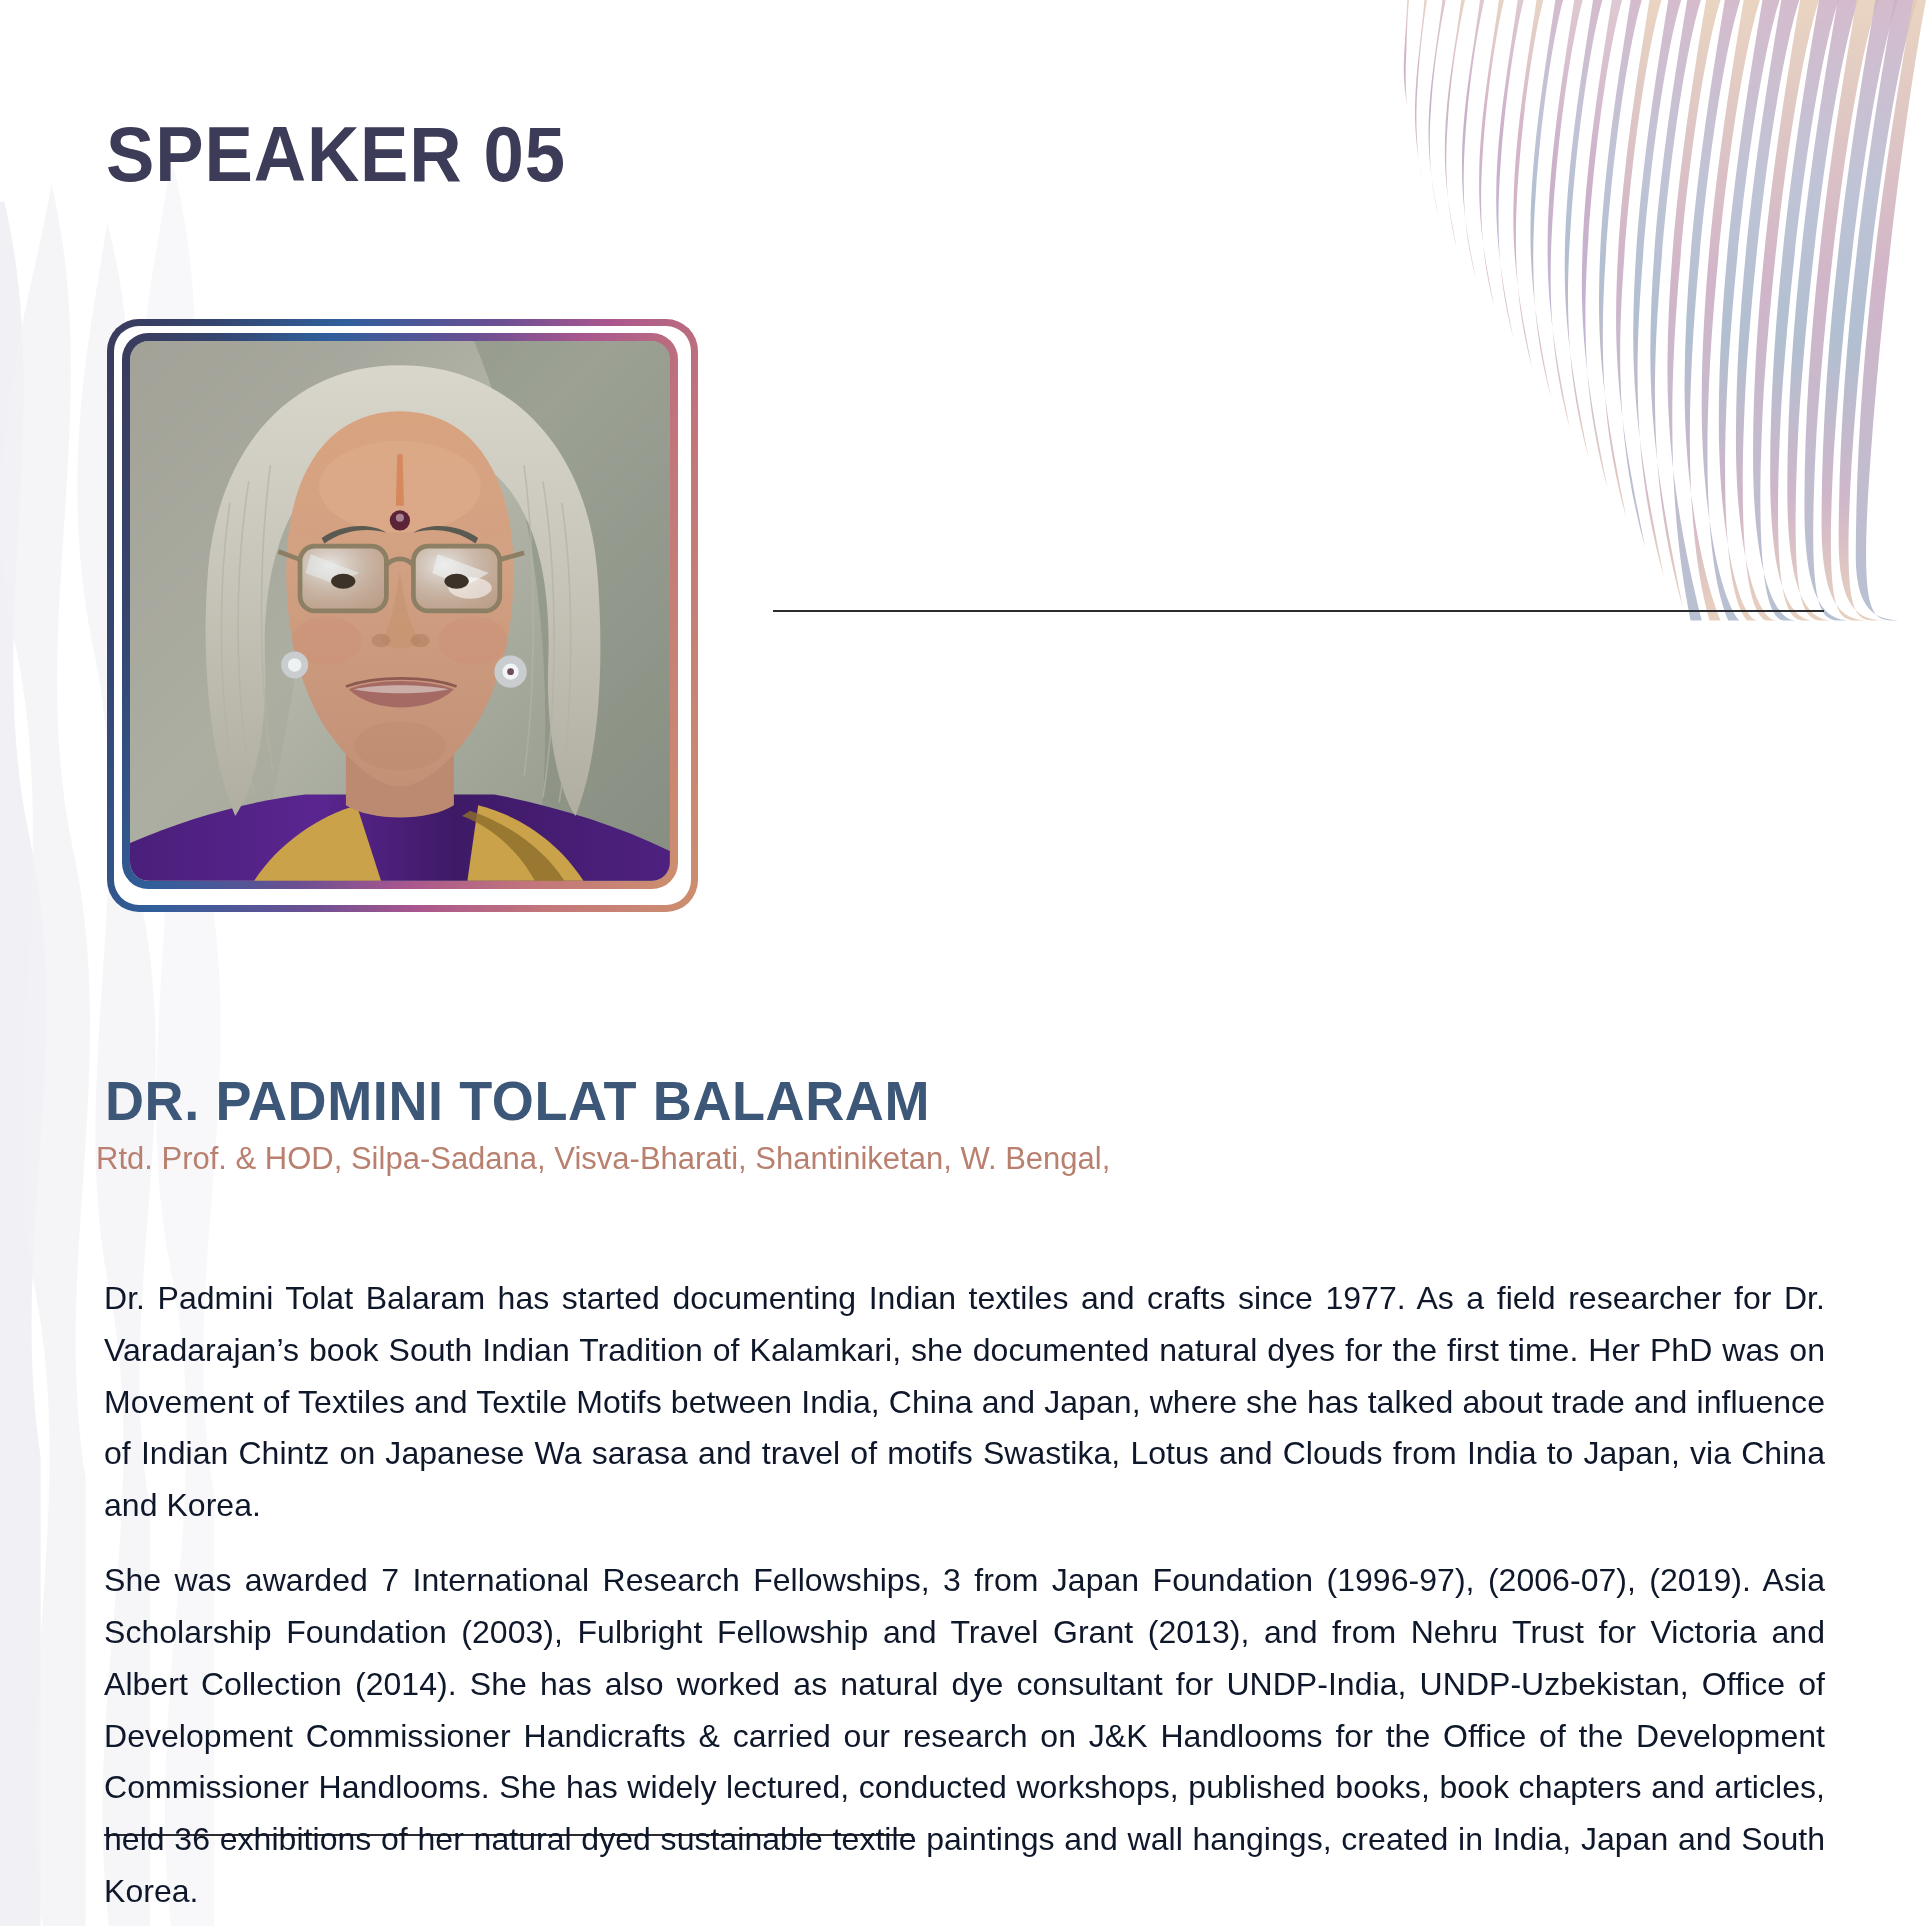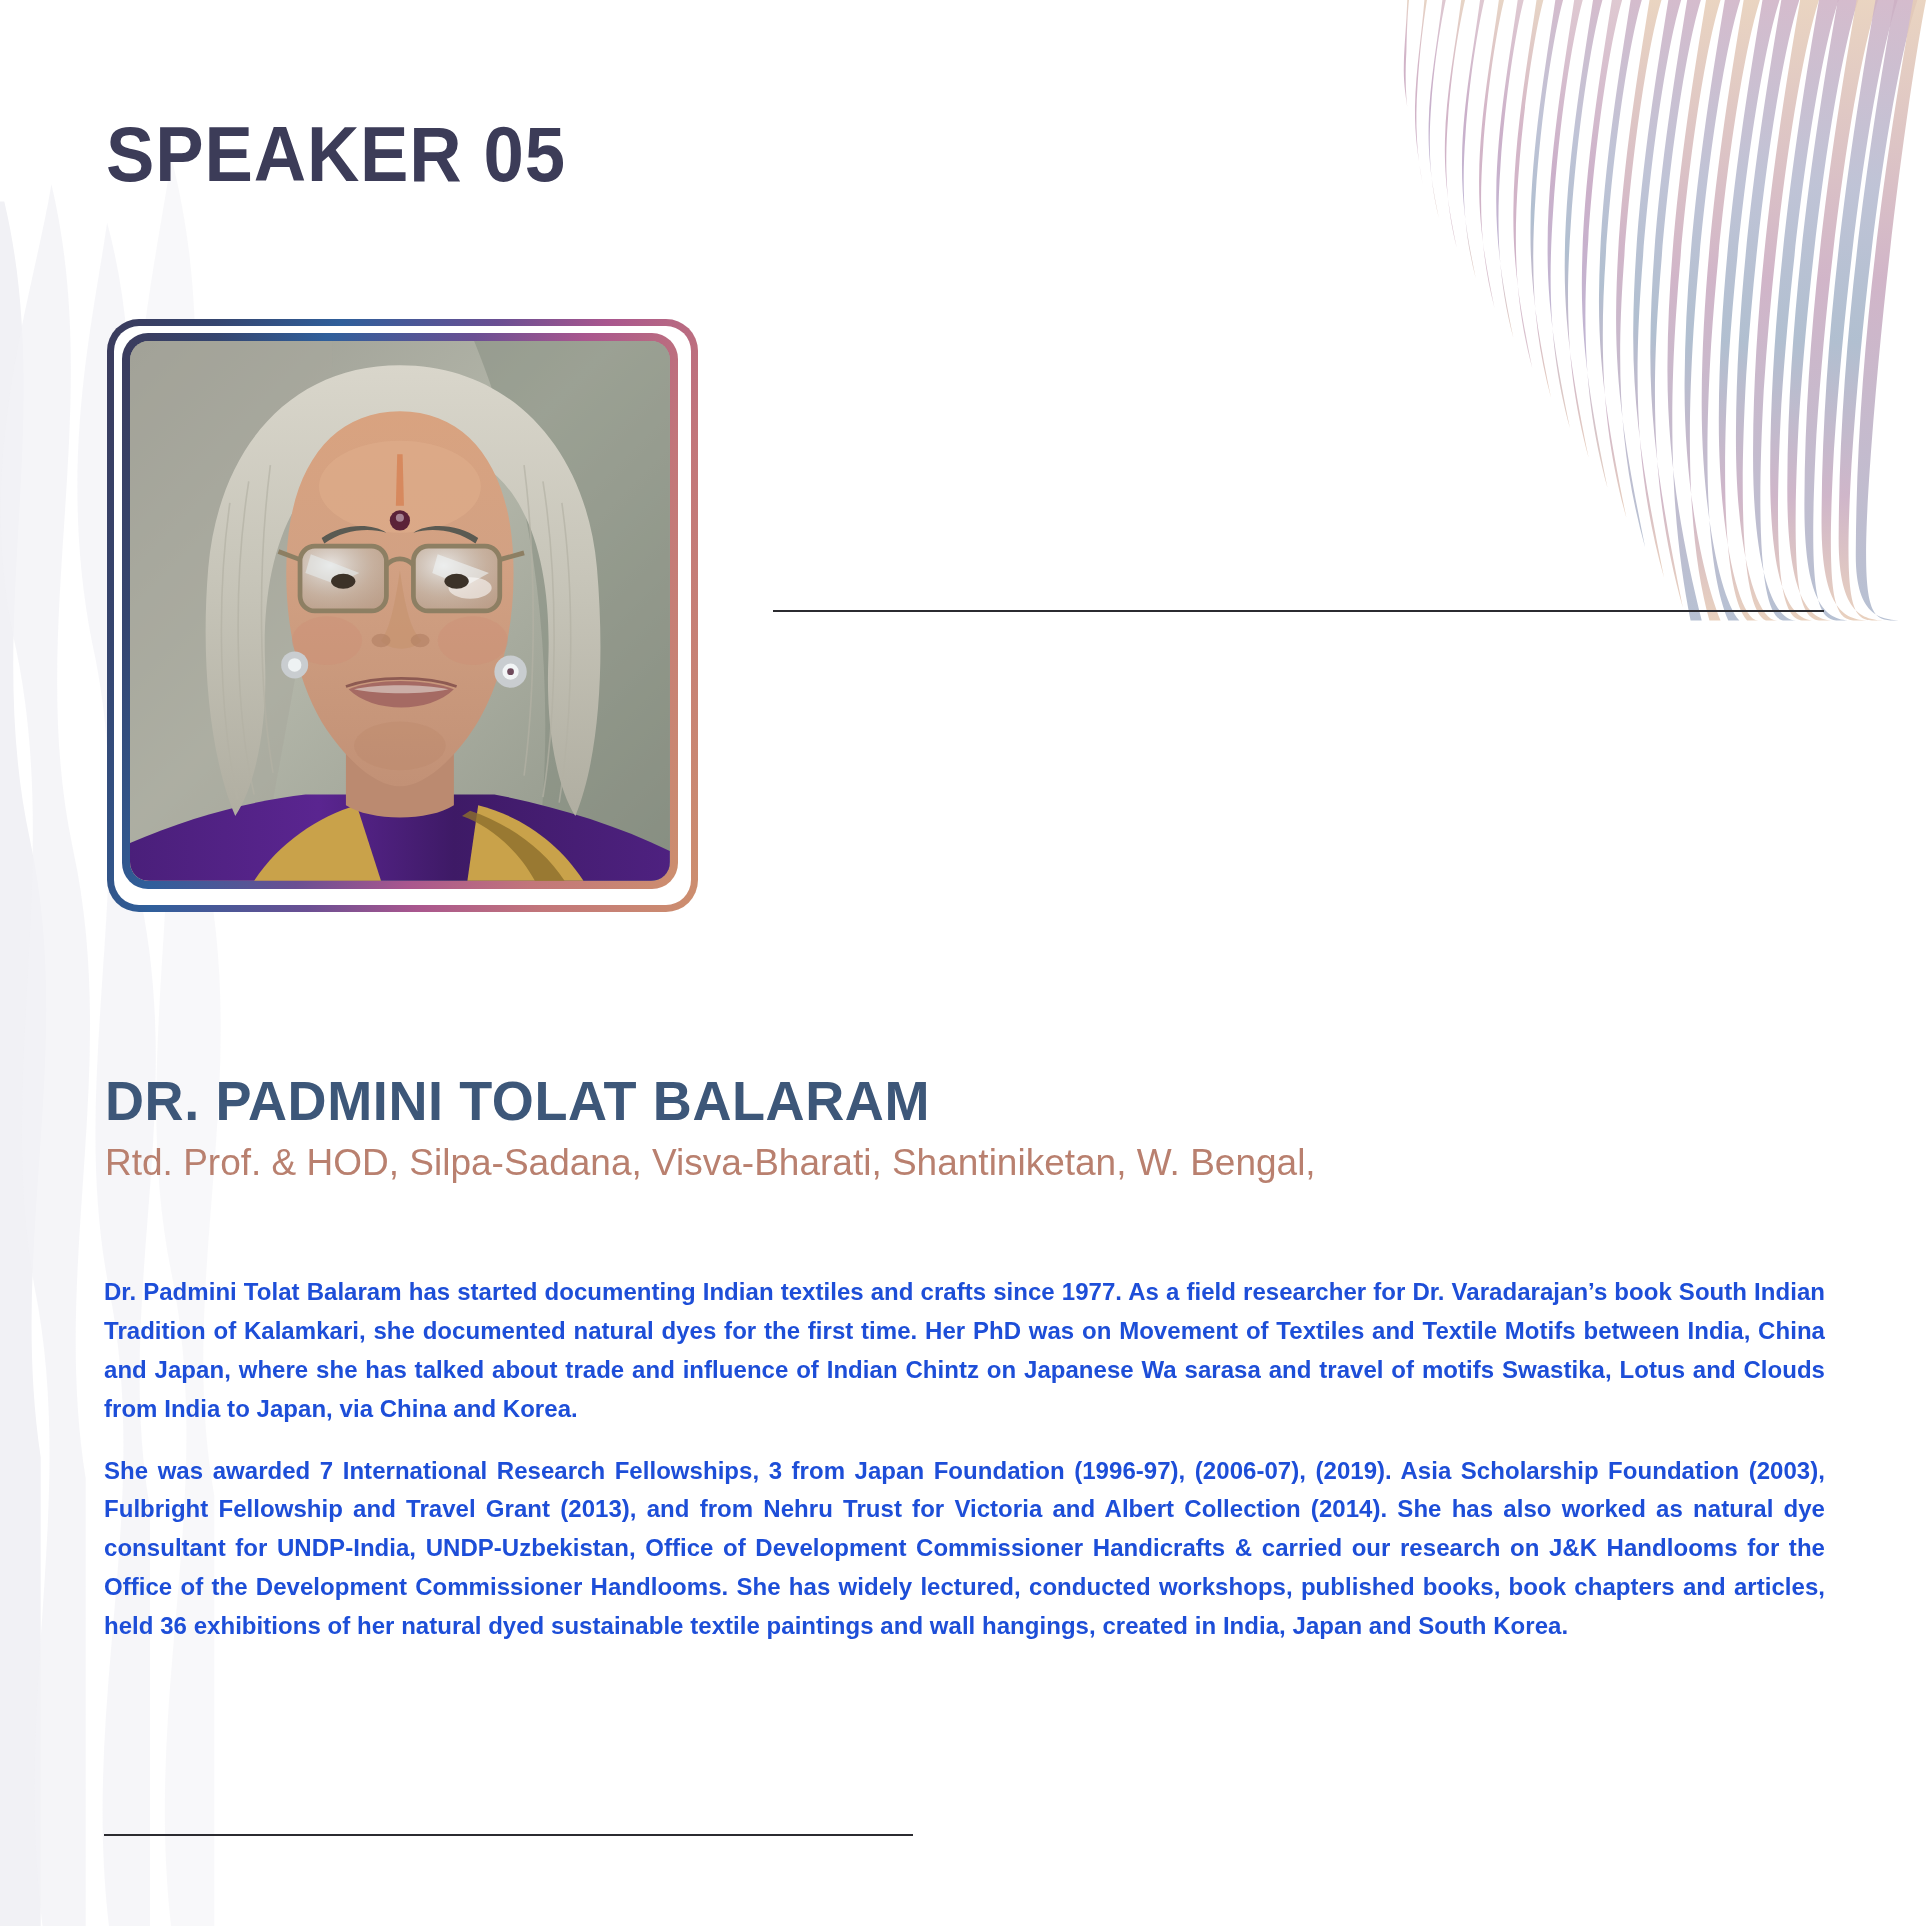--- a/index.html
+++ b/index.html
@@ -138,47 +138,47 @@
     font-weight: 700;
     letter-spacing: 0.6px;
     color: #3d5779;
     transform: scaleX(0.965);
     transform-origin: left top;
     white-space: nowrap;
     z-index: 5;
   }
   .speaker-role {
     position: absolute;
-    left: 105px;
+    left: 96px;
     top: 1139px;
     width: 1412px;
-    font-size: 37px;
+    font-size: 31px;
     line-height: 1.30;
     font-weight: 400;
     color: #b9806f;
     z-index: 5;
   }
   .speaker-role div { white-space: nowrap; }
 
   
   .bio {
     position: absolute;
     left: 104px;
     top: 1273px;
     width: 1721px;
     z-index: 5;
   }
   .bio p {
     margin: 0 0 23px 0;
-    font-size: 24px;
+    font-size: 32px;
     line-height: 1.62;
-    color: #1d4ed8;
+    color: #0f172a;
     text-align: justify;
     text-justify: inter-word;
-    font-weight: 700;
+    font-weight: 400;
     letter-spacing: 0.04px;
   }
   .bio p:last-child { margin-bottom: 16px; }
 </style>
 </head>
 <body>
 
 <div class="deco-left">
   <svg viewBox="0 0 700 4500" preserveAspectRatio="none" aria-hidden="true">
     <g fill="#f1f1f5">

